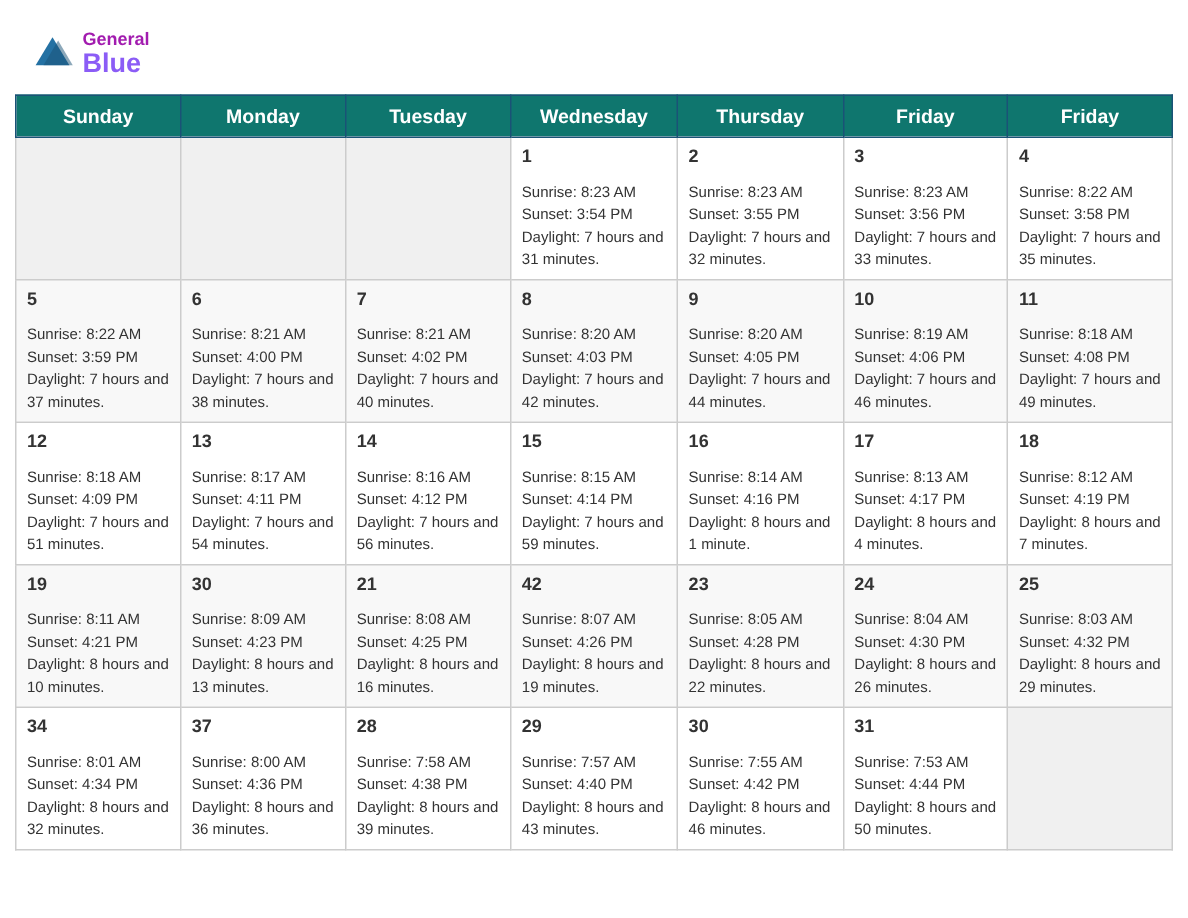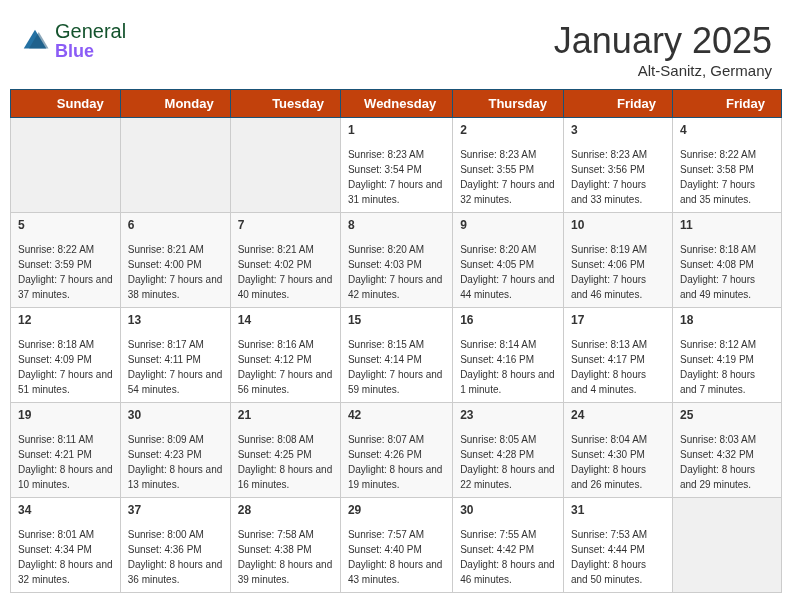--- a/index.html
+++ b/index.html
@@ -19,23 +19,23 @@
     .logo {
       display: flex;
       align-items: center;
     }
     .logo-text {
       display: flex;
       flex-direction: column;
       line-height: 1.1;
     }
     .logo-general {
-      font-size: 20px;
-      font-weight: normal;
-      color: #14532d;
+      font-size: 12px;
+      font-weight: bold;
+      color: #a21caf;
     }
     .logo-blue {
       font-size: 18px;
       font-weight: bold;
       color: #8b5cf6;
     }
     .logo-icon {
       width: 30px;
       height: 30px;
       margin-right: 5px;
@@ -51,24 +51,24 @@
     .location {
       font-size: 15px;
       color: #333;
     }
     .calendar {
       width: 100%;
       border-collapse: collapse;
       margin-top: 5px;
     }
     .calendar th {
-      background-color: #c2410c;
+      background-color: #0f766e;
       color: #fff;
-      text-align: right;
-      padding: 6px 16px;
+      text-align: center;
+      padding: 6px 4px;
       font-size: 13px;
       font-weight: bold;
       border: 1px solid #1a5276;
     }
     .calendar td {
       vertical-align: top;
       padding: 5px 7px;
       border: 1px solid #ccc;
       font-size: 10.5px;
       color: #333;
@@ -101,24 +101,20 @@
   <div class="logo">
     <svg class="logo-icon" viewBox="0 0 40 40">
       <polygon points="20,5 35,30 5,30" fill="#2471a3"></polygon>
       <polygon points="25,8 38,30 12,30" fill="#1a5276" opacity="0.5"></polygon>
     </svg>
     <div class="logo-text">
       <span class="logo-general">General</span>
       <span class="logo-blue">Blue</span>
     </div>
   </div>
-  <div class="title-area">
-    <div class="month-title">January 2025</div>
-    <div class="location">Alt-Sanitz, Germany</div>
-  </div>
 </div>
 
 <table class="calendar">
   <thead>
     <tr>
     <th>Sunday</th>
         <th>Monday</th>
         <th>Tuesday</th>
         <th>Wednesday</th>
         <th>Thursday</th>

